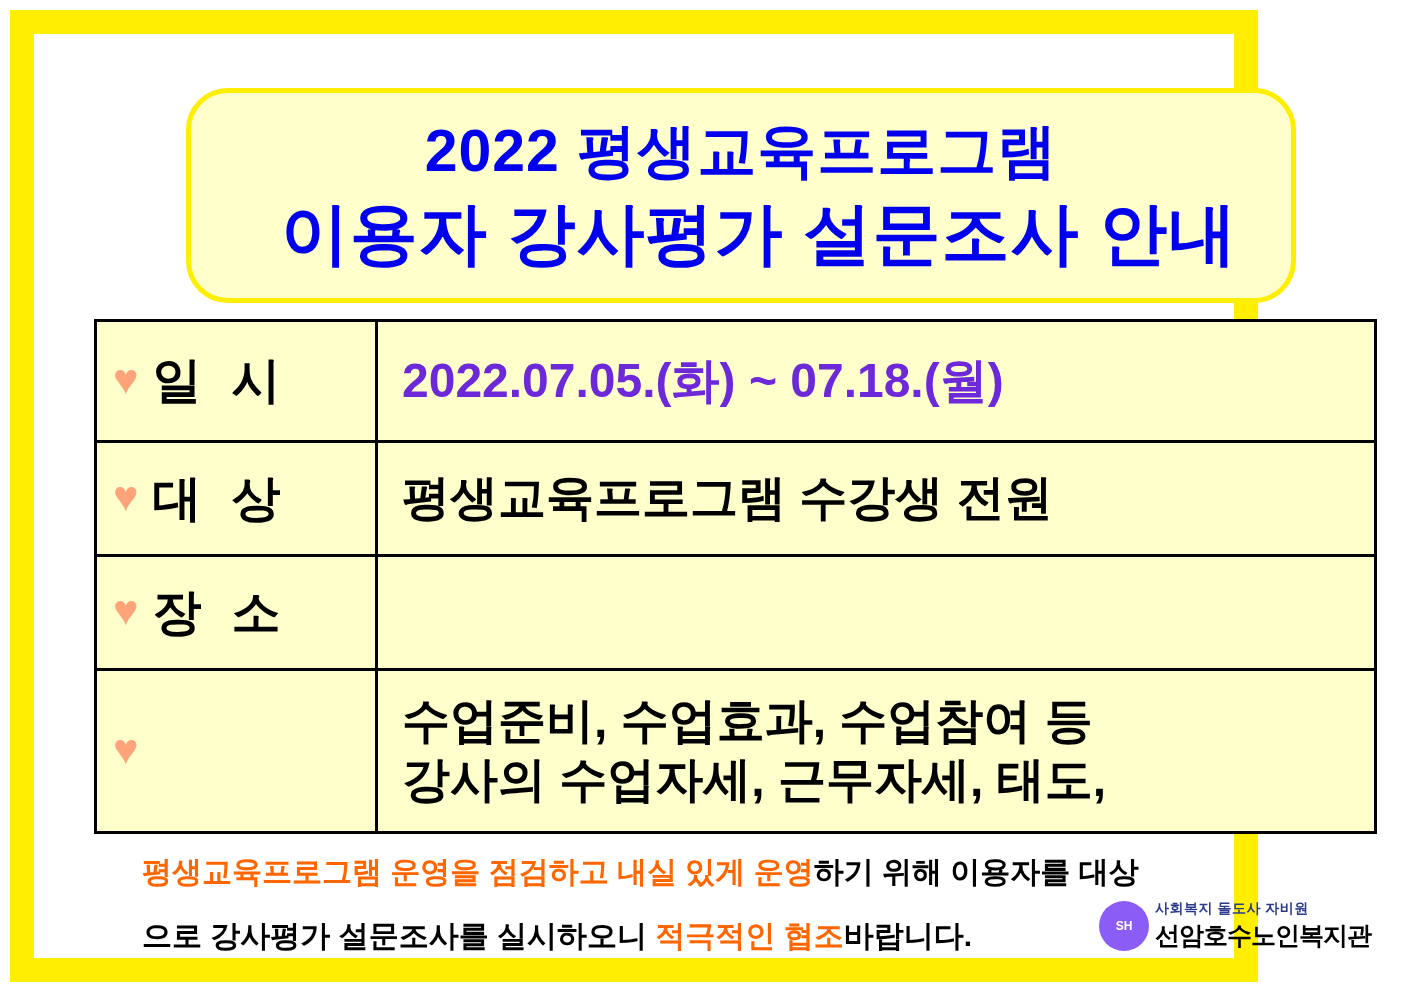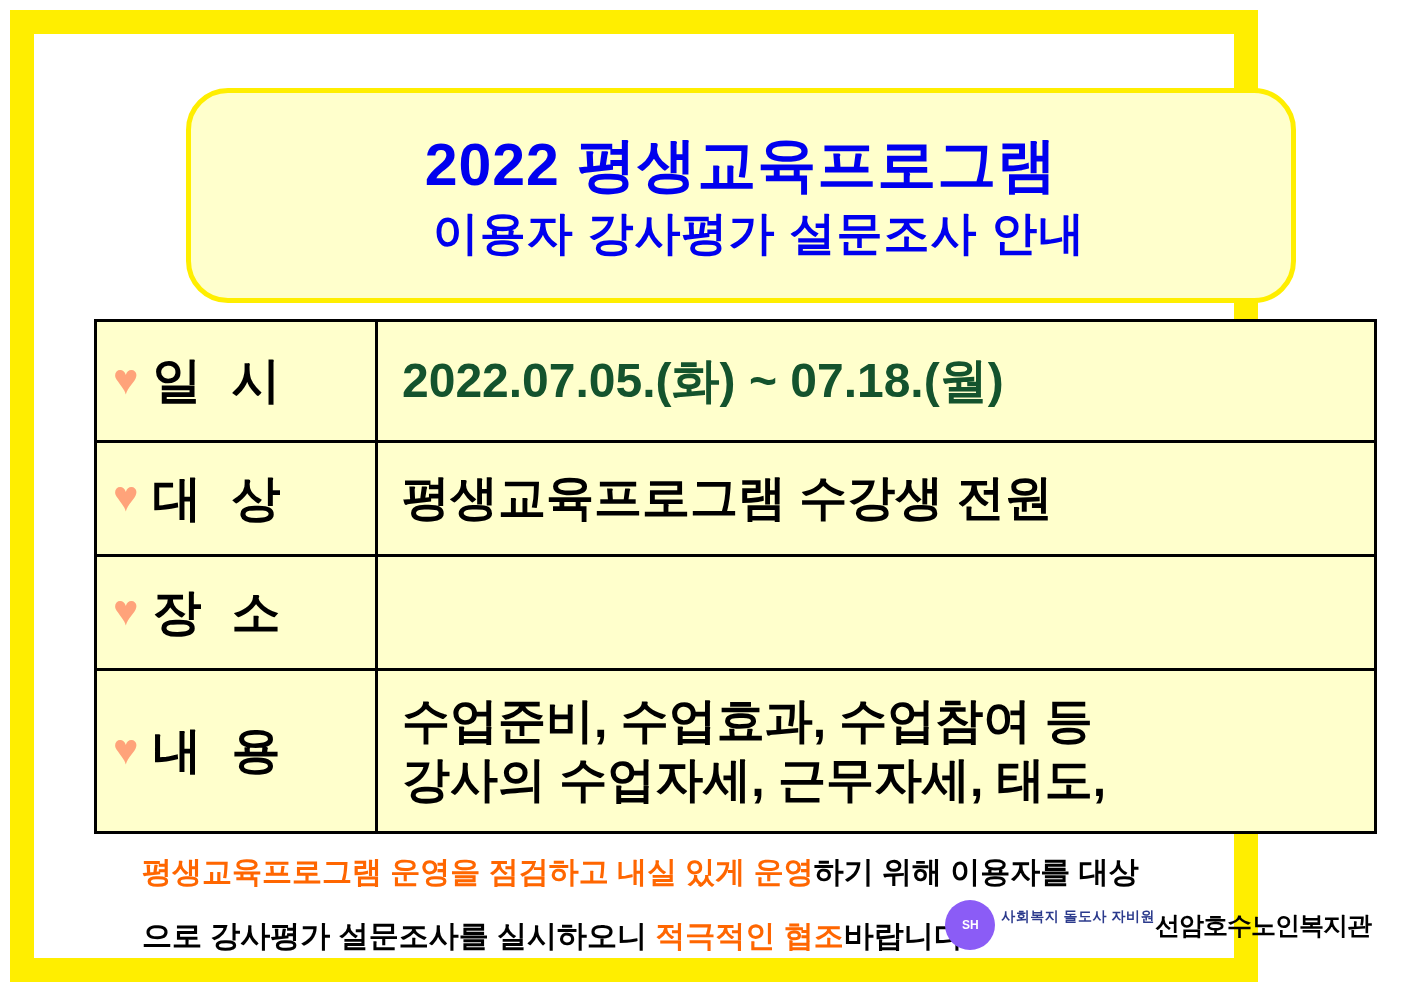--- a/index.html
+++ b/index.html
@@ -61,21 +61,21 @@
   .title-line {
     color: #0000ee;
     font-size: 59px;
     font-weight: bold;
     line-height: 1.28;
     letter-spacing: 1px;
     white-space: nowrap;
     text-align: center;
   }
   .title-line.second {
-    font-size: 46px;
+    font-size: 68px;
     margin-left: 36px;
   }
 
   
   .info-table {
     position: absolute;
     left: 14px;
     top: 243px;
     width: 1283px;
     height: 515px;
@@ -126,21 +126,21 @@
     justify-content: center;
     padding-left: 24px;
     box-sizing: border-box;
   }
   .value-text {
     font-size: 48px;
     font-weight: bold;
     white-space: nowrap;
     line-height: 1.22;
   }
-  .v-red { color: #14532d; }
+  .v-red { color: #6d28d9; }
   .v-black { color: #000000; }
   .v-pink { color: #ff5fbf; }
 
   
   .footer-note {
     position: absolute;
     left: 14px;
     top: 772px;
     width: 1283px;
     height: 130px;
@@ -174,20 +174,21 @@
     font-size: 12px;
     font-weight: bold;
     display: flex;
     align-items: center;
     justify-content: center;
     line-height: 1;
     margin-right: 6px;
   }
   .logo-text {
     display: flex;
+    flex-direction: column;
     justify-content: center;
   }
   .logo-top {
     font-size: 14px;
     color: #2b3a8c;
     font-weight: bold;
     letter-spacing: 0.5px;
     white-space: nowrap;
   }
   .logo-bottom {
@@ -236,21 +237,20 @@
         <div class="info-row r3">
           <div class="label-cell">
             <span class="heart">♥</span>
             <span class="label-text">장소</span>
           </div>
         </div>
 
         <div class="info-row r4">
           <div class="label-cell">
             <span class="heart">♥</span>
-            <span class="label-text">내용</span>
           </div>
           <div class="value-cell">
             <div class="value-text v-black">수업준비, 수업효과, 수업참여 등</div>
             <div class="value-text v-black">강사의 수업자세, 근무자세, 태도,</div>
           </div>
         </div>
 
       </div>
 
       <div class="footer-note">

